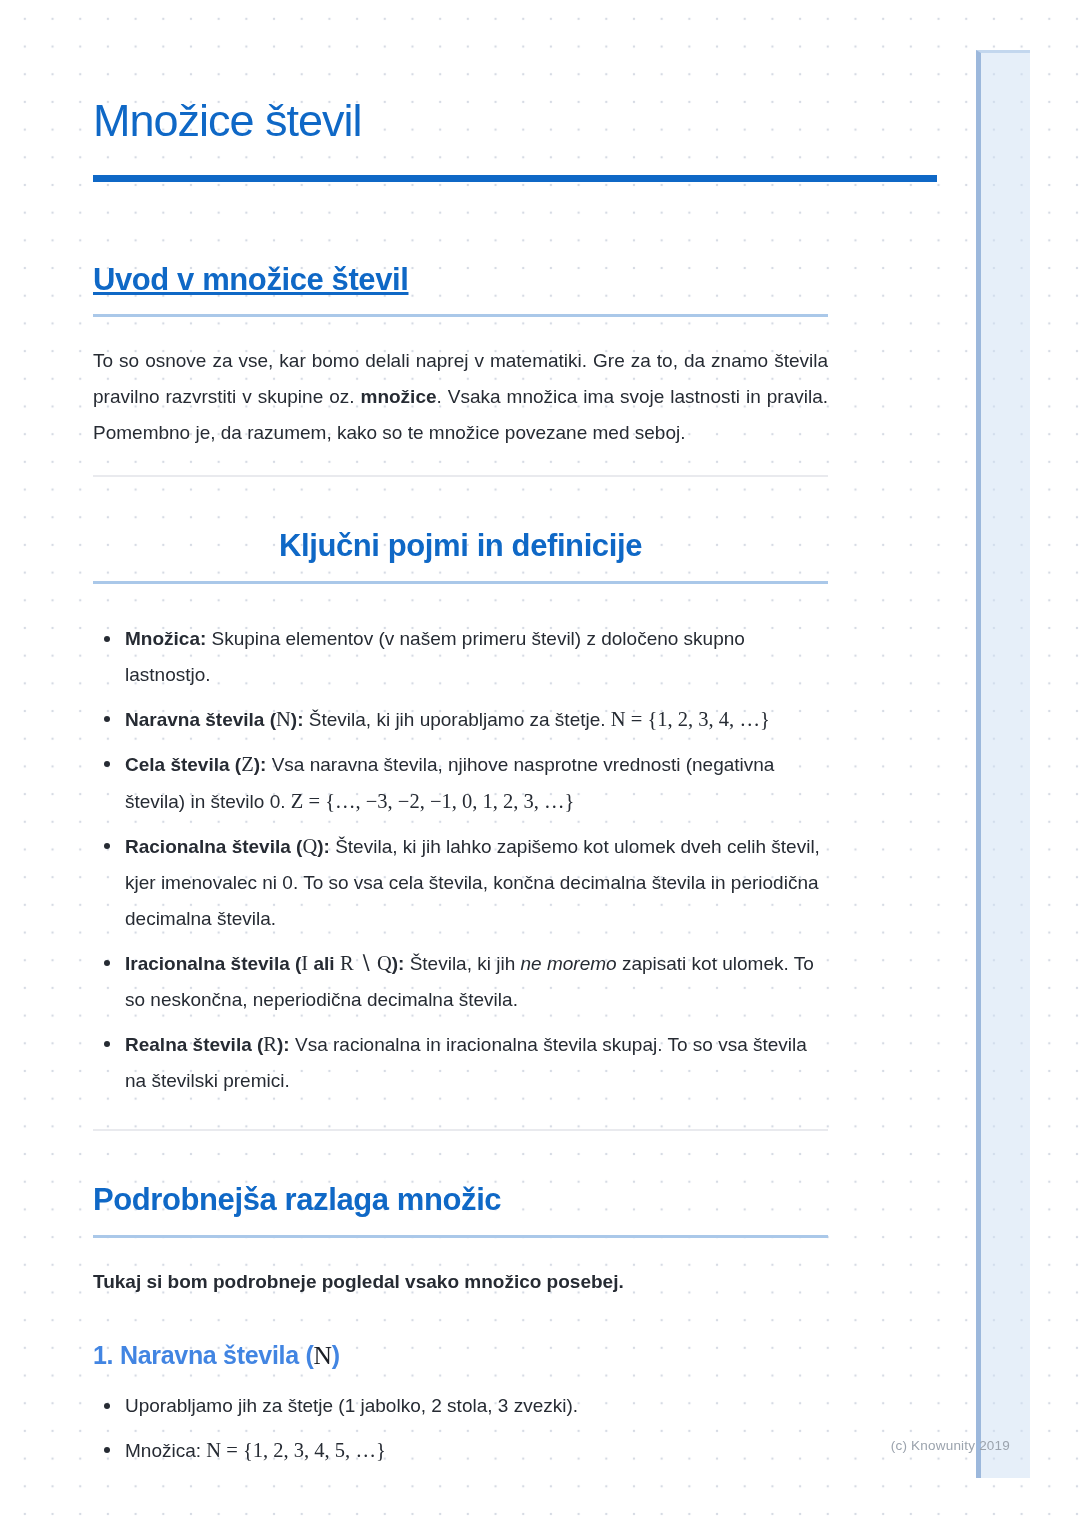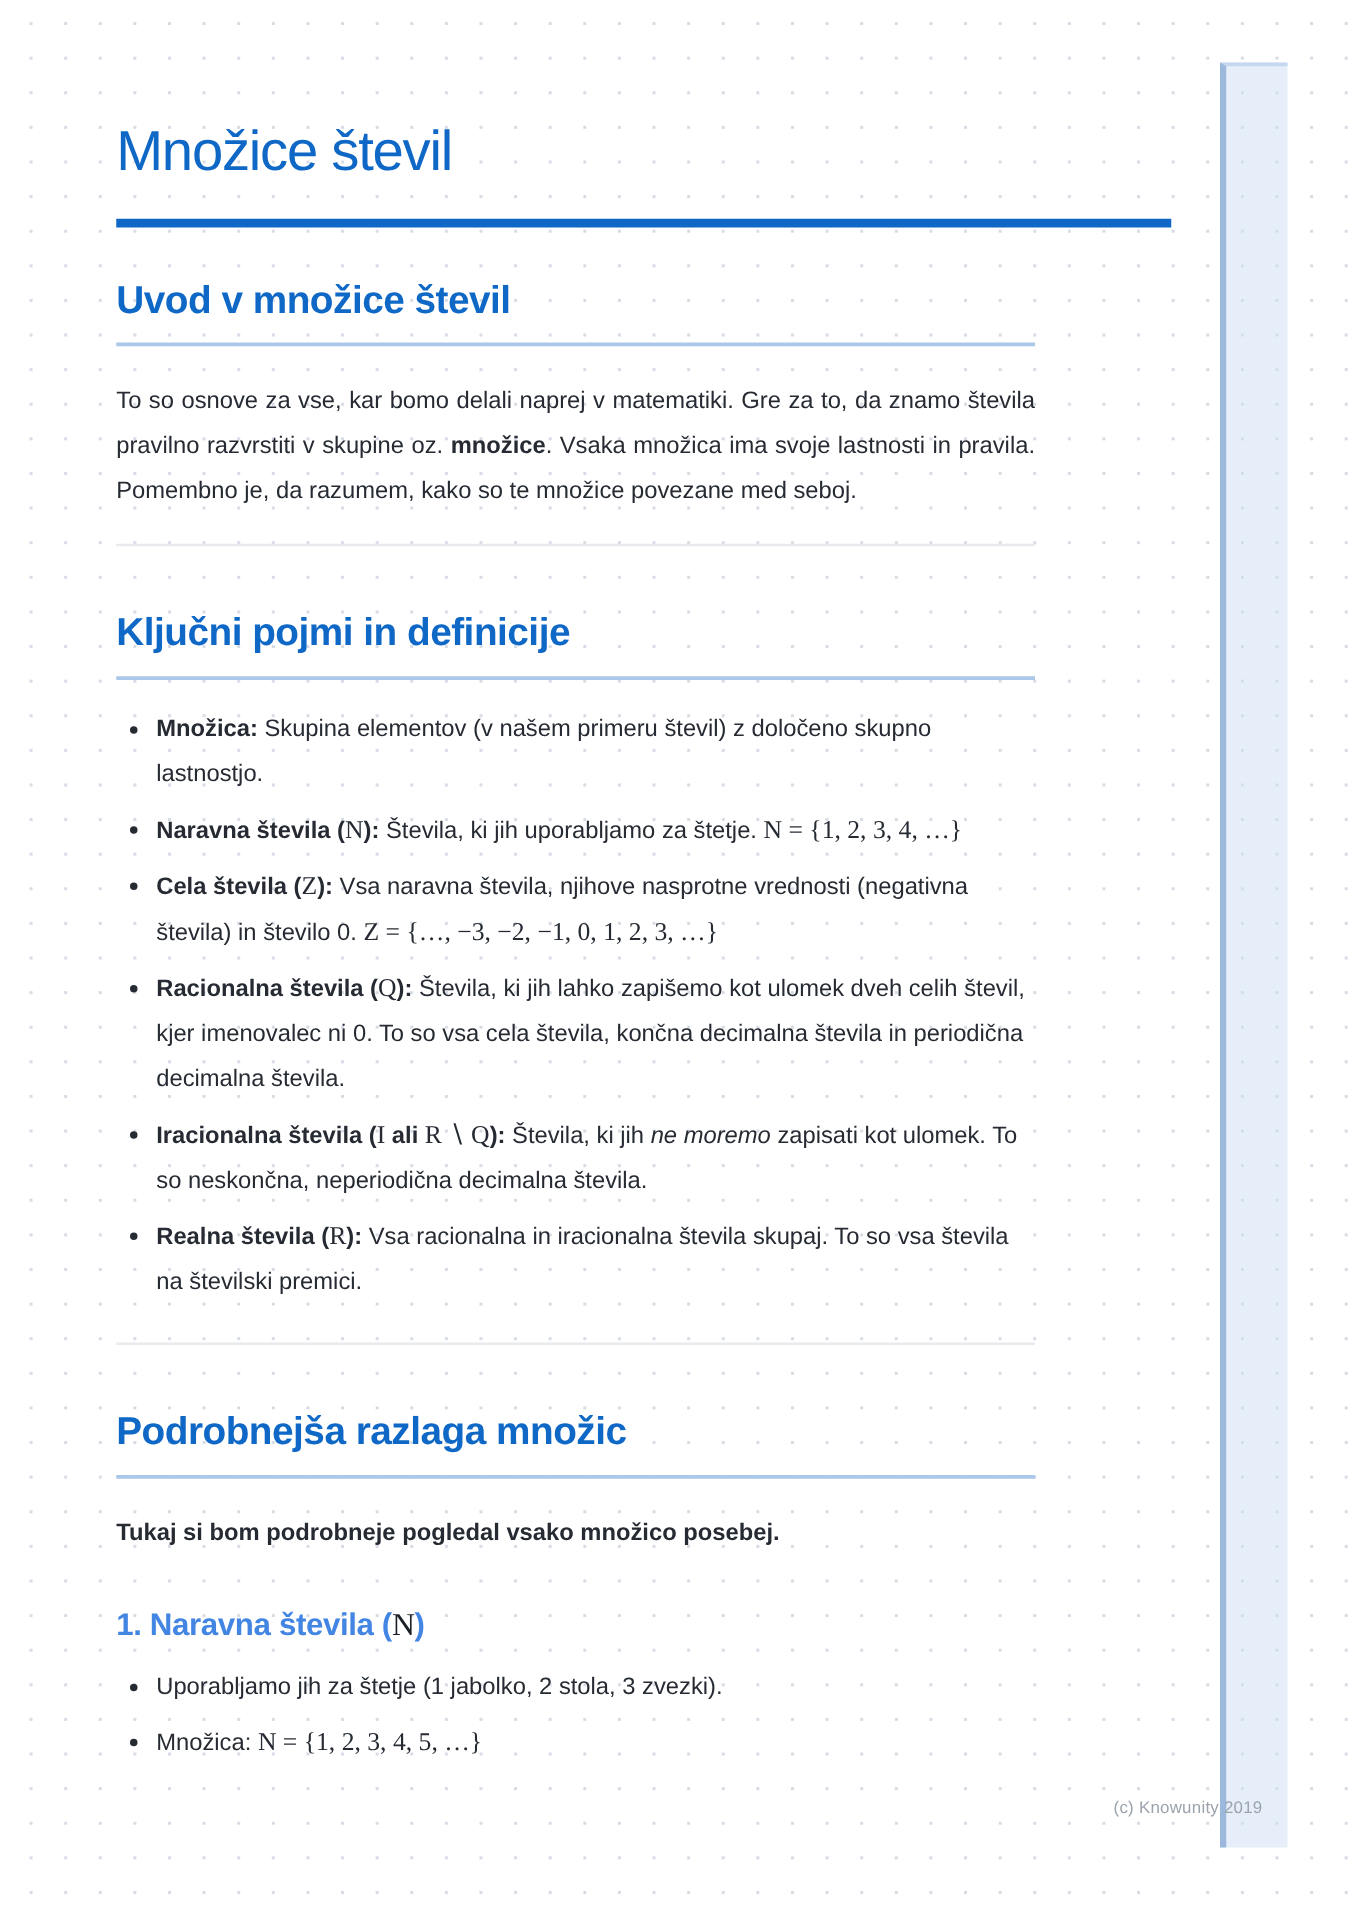--- a/index.html
+++ b/index.html
@@ -45,38 +45,38 @@
     line-height:1.15;
     font-weight:800;
     letter-spacing:-0.4px;
     color:#0f68c6;
   }
   .h2-underline {
     margin-top:17px;
     width:735px; height:3px;
     background:#aac8e9;
   }
-  .sec-1 h2 { margin-top:40px; }
-  .sec-2 h2 { margin-top:51px; }
+  .sec-1 h2 { margin-top:80px;text-decoration:underline; }
+  .sec-2 h2 { margin-top:51px;text-align:center; }
   .sec-3 h2 { margin-top:51px; }
   p.body-text {
     margin-top:26px;
     font-size:19px;
     line-height:36px;
   }
   p.justify { text-align:justify; }
   hr.divider {
     border:none;
     margin-top:24px;
     width:735px; height:2px;
     background:#e9eaee;
   }
   .sec-2 hr.divider, .after-list { margin-top:30px; }
   ul.term-list {
-    margin-top:22px;
+    margin-top:37px;
     list-style:none;
   }
   ul.term-list li {
     position:relative;
     margin-left:32px;
     margin-bottom:8px;
     font-size:19px;
     line-height:36px;
   }
   ul.term-list li::before {

